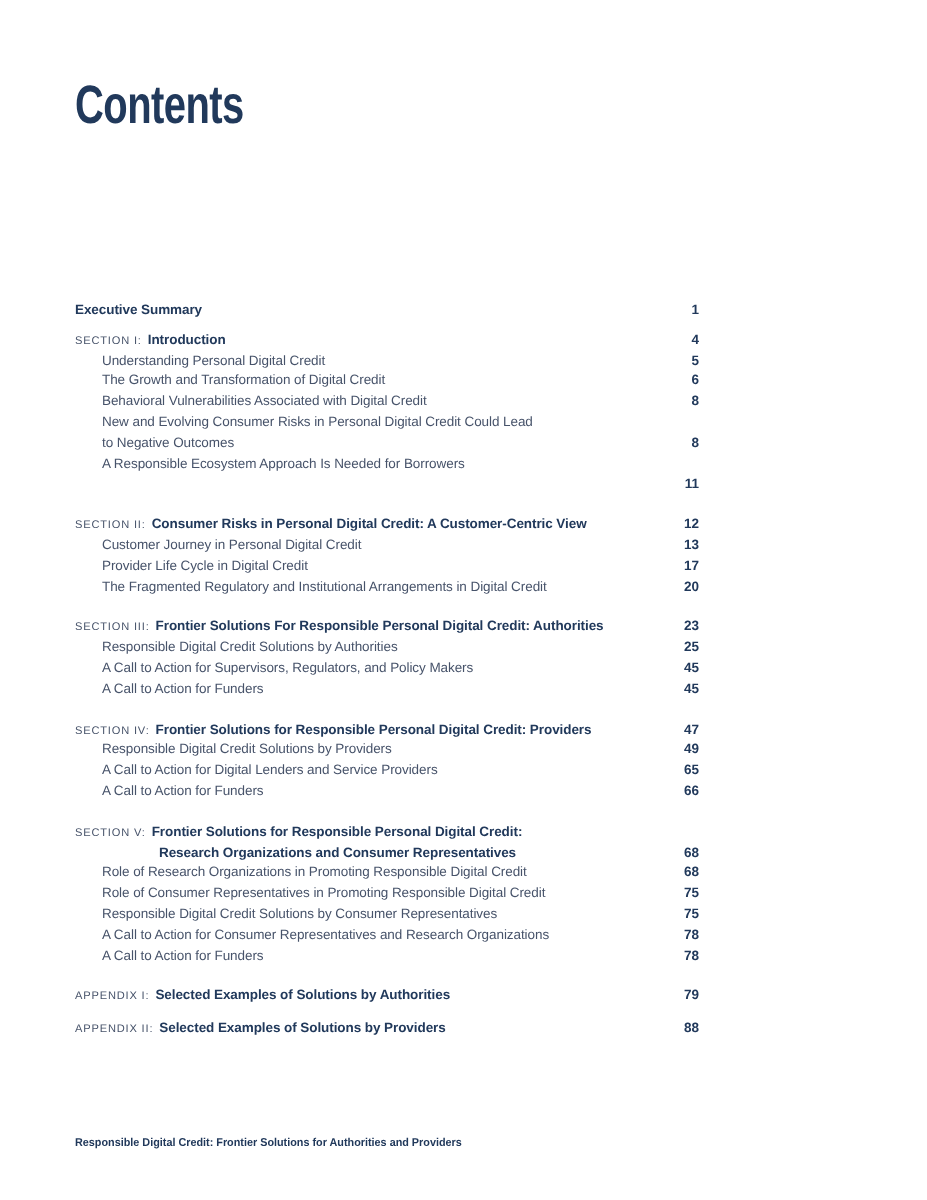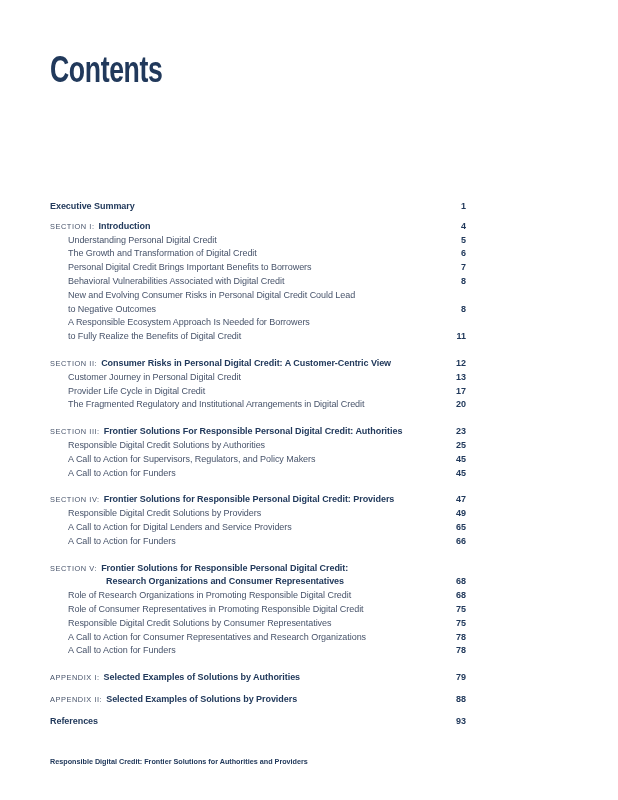--- a/index.html
+++ b/index.html
@@ -110,27 +110,20 @@
         </div>
         <div class="row lvl1">
           <div class="line">
             <span class="text">The Growth and Transformation of Digital Credit</span>
             <span class="spacer"></span>
             <span class="pg">6</span>
           </div>
         </div>
         <div class="row lvl1">
           <div class="line">
-            <span class="text">Personal Digital Credit Brings Important Benefits to Borrowers</span>
-            <span class="spacer"></span>
-            <span class="pg">7</span>
-          </div>
-        </div>
-        <div class="row lvl1">
-          <div class="line">
             <span class="text">Behavioral Vulnerabilities Associated with Digital Credit</span>
             <span class="spacer"></span>
             <span class="pg">8</span>
           </div>
         </div>
         <div class="row lvl1">
           <div class="line">
             <span class="text">New and Evolving Consumer Risks in Personal Digital Credit Could Lead</span>
             <span class="spacer"></span>
           </div>
@@ -139,21 +132,20 @@
             <span class="spacer"></span>
             <span class="pg">8</span>
           </div>
         </div>
         <div class="row lvl1">
           <div class="line">
             <span class="text">A Responsible Ecosystem Approach Is Needed for Borrowers</span>
             <span class="spacer"></span>
           </div>
           <div class="line">
-            <span class="text">to Fully Realize the Benefits of Digital Credit</span>
             <span class="spacer"></span>
             <span class="pg">11</span>
           </div>
         </div>
       </div>
       <div class="block gap-lg">
         <div class="row bold">
           <div class="line">
             <span class="label">SECTION II:</span>
             <span class="text">Consumer Risks in Personal Digital Credit: A Customer-Centric View</span>
@@ -304,29 +296,20 @@
           </div>
         </div>
       </div>
       <div class="block gap-md">
         <div class="row bold">
           <div class="line">
             <span class="label">APPENDIX II:</span>
             <span class="text">Selected Examples of Solutions by Providers</span>
             <span class="spacer"></span>
             <span class="pg">88</span>
-          </div>
-        </div>
-      </div>
-      <div class="block gap-md">
-        <div class="row bold">
-          <div class="line">
-            <span class="text">References</span>
-            <span class="spacer"></span>
-            <span class="pg">93</span>
           </div>
         </div>
       </div>
     </div>
 
   <p class="footer-title">Responsible Digital Credit: Frontier Solutions for Authorities and Providers</p>
   <span class="folio">iii</span>
 </div>
 
 </body></html>

